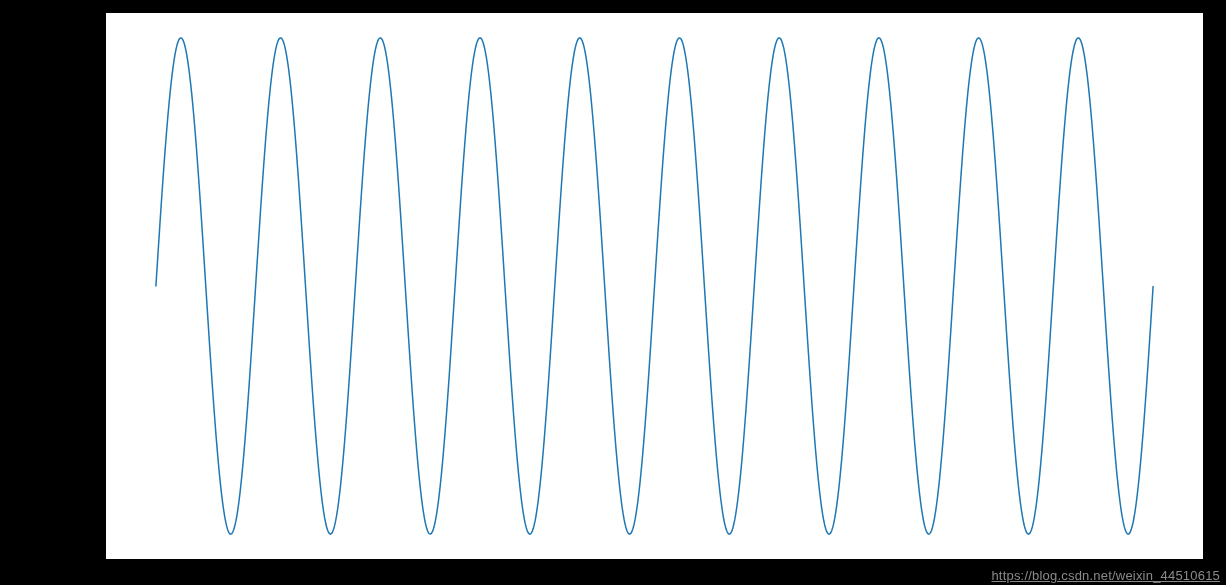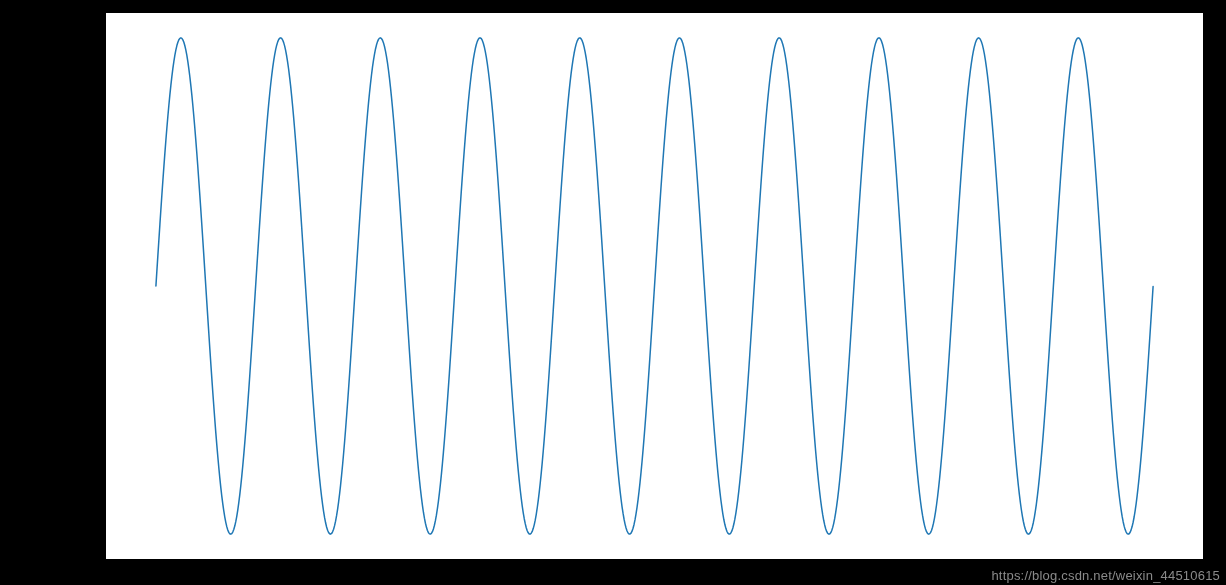--- a/index.html
+++ b/index.html
@@ -29,20 +29,21 @@
     height: 100%;
   }
   .watermark {
     position: absolute;
     right: 6px;
     bottom: 2px;
     font-size: 13px;
     color: #8a8a8a;
     font-family: Arial, sans-serif;
     letter-spacing: 0.2px;
+    text-decoration: underline;
   }
 </style>
 </head>
 <body>
 
 <div class="plot-frame">
   <svg class="plot-inner" viewBox="0 0 1097 546" preserveAspectRatio="none">
     <path id="sine-path" fill="none" stroke="#1f77b4" stroke-width="1.5" stroke-linejoin="round" stroke-linecap="round" d="M49.91 273.00 L50.91 257.40 L51.91 241.87 L52.91 226.46 L53.91 211.23 L54.90 196.24 L55.90 181.56 L56.90 167.24 L57.90 153.34 L58.90 139.92 L59.90 127.01 L60.89 114.69 L61.89 102.99 L62.89 91.97 L63.89 81.66 L64.89 72.10 L65.88 63.34 L66.88 55.41 L67.88 48.34 L68.88 42.16 L69.88 36.90 L70.88 32.56 L71.87 29.18 L72.87 26.76 L73.87 25.31 L74.87 24.84 L75.87 25.36 L76.86 26.85 L77.86 29.32 L78.86 32.75 L79.86 37.13 L80.86 42.44 L81.85 48.67 L82.85 55.78 L83.85 63.75 L84.85 72.55 L85.85 82.14 L86.85 92.49 L87.84 103.54 L88.84 115.27 L89.84 127.63 L90.84 140.56 L91.84 154.01 L92.83 167.93 L93.83 182.27 L94.83 196.96 L95.83 211.96 L96.83 227.20 L97.83 242.62 L98.82 258.16 L99.82 273.76 L100.82 289.35 L101.82 304.88 L102.82 320.29 L103.81 335.51 L104.81 350.48 L105.81 365.14 L106.81 379.44 L107.81 393.32 L108.81 406.72 L109.80 419.60 L110.80 431.89 L111.80 443.56 L112.80 454.55 L113.80 464.82 L114.79 474.34 L115.79 483.06 L116.79 490.95 L117.79 497.98 L118.79 504.11 L119.79 509.34 L120.78 513.63 L121.78 516.96 L122.78 519.34 L123.78 520.74 L124.78 521.15 L125.77 520.59 L126.77 519.05 L127.77 516.54 L128.77 513.06 L129.77 508.63 L130.77 503.28 L131.76 497.01 L132.76 489.85 L133.76 481.84 L134.76 473.00 L135.76 463.38 L136.75 452.99 L137.75 441.90 L138.75 430.14 L139.75 417.76 L140.75 404.80 L141.75 391.33 L142.74 377.38 L143.74 363.03 L144.74 348.31 L145.74 333.30 L146.74 318.06 L147.73 302.63 L148.73 287.08 L149.73 271.49 L150.73 255.89 L151.73 240.37 L152.73 224.97 L153.72 209.76 L154.72 194.80 L155.72 180.16 L156.72 165.88 L157.72 152.02 L158.71 138.64 L159.71 125.79 L160.71 113.53 L161.71 101.89 L162.71 90.93 L163.71 80.70 L164.70 71.22 L165.70 62.54 L166.70 54.69 L167.70 47.71 L168.70 41.61 L169.69 36.43 L170.69 32.19 L171.69 28.90 L172.69 26.57 L173.69 25.22 L174.68 24.85 L175.68 25.46 L176.68 27.05 L177.68 29.61 L178.68 33.13 L179.68 37.60 L180.67 43.01 L181.67 49.32 L182.67 56.52 L183.67 64.57 L184.67 73.45 L185.66 83.11 L186.66 93.53 L187.66 104.65 L188.66 116.45 L189.66 128.86 L190.66 141.84 L191.65 155.34 L192.65 169.30 L193.65 183.68 L194.65 198.41 L195.65 213.43 L196.64 228.69 L197.64 244.12 L198.64 259.67 L199.64 275.27 L200.64 290.86 L201.64 306.39 L202.63 321.77 L203.63 336.97 L204.63 351.91 L205.63 366.55 L206.63 380.81 L207.62 394.64 L208.62 408.00 L209.62 420.82 L210.62 433.05 L211.62 444.66 L212.62 455.58 L213.61 465.78 L214.61 475.22 L215.61 483.86 L216.61 491.67 L217.61 498.61 L218.60 504.66 L219.60 509.79 L220.60 513.99 L221.60 517.24 L222.60 519.51 L223.60 520.82 L224.59 521.14 L225.59 520.49 L226.59 518.85 L227.59 516.24 L228.59 512.67 L229.58 508.15 L230.58 502.71 L231.58 496.35 L232.58 489.11 L233.58 481.02 L234.58 472.10 L235.57 462.40 L236.57 451.95 L237.57 440.79 L238.57 428.96 L239.57 416.52 L240.56 403.52 L241.56 389.99 L242.56 376.01 L243.56 361.61 L244.56 346.87 L245.56 331.83 L246.55 316.57 L247.55 301.12 L248.55 285.57 L249.55 269.97 L250.55 254.38 L251.54 238.86 L252.54 223.48 L253.54 208.30 L254.54 193.37 L255.54 178.75 L256.53 164.51 L257.53 150.70 L258.53 137.37 L259.53 124.58 L260.53 112.37 L261.53 100.80 L262.52 89.91 L263.52 79.74 L264.52 70.34 L265.52 61.74 L266.52 53.97 L267.51 47.07 L268.51 41.07 L269.51 35.98 L270.51 31.83 L271.51 28.63 L272.51 26.40 L273.50 25.14 L274.50 24.87 L275.50 25.57 L276.50 27.25 L277.50 29.91 L278.49 33.53 L279.49 38.09 L280.49 43.58 L281.49 49.98 L282.49 57.26 L283.49 65.39 L284.48 74.35 L285.48 84.09 L286.48 94.58 L287.48 105.77 L288.48 117.62 L289.47 130.09 L290.47 143.13 L291.47 156.67 L292.47 170.68 L293.47 185.09 L294.47 199.85 L295.46 214.90 L296.46 230.18 L297.46 245.63 L298.46 261.18 L299.46 276.79 L300.45 292.37 L301.45 307.89 L302.45 323.26 L303.45 338.43 L304.45 353.35 L305.45 367.95 L306.44 382.17 L307.44 395.96 L308.44 409.26 L309.44 422.03 L310.44 434.21 L311.43 445.75 L312.43 456.60 L313.43 466.73 L314.43 476.10 L315.43 484.66 L316.43 492.38 L317.42 499.24 L318.42 505.20 L319.42 510.24 L320.42 514.35 L321.42 517.50 L322.41 519.68 L323.41 520.89 L324.41 521.12 L325.41 520.37 L326.41 518.64 L327.41 515.94 L328.40 512.27 L329.40 507.67 L330.40 502.13 L331.40 495.69 L332.40 488.36 L333.39 480.19 L334.39 471.20 L335.39 461.42 L336.39 450.90 L337.39 439.67 L338.38 427.78 L339.38 415.29 L340.38 402.23 L341.38 388.66 L342.38 374.63 L343.38 360.20 L344.37 345.42 L345.37 330.36 L346.37 315.07 L347.37 299.62 L348.37 284.06 L349.36 268.46 L350.36 252.87 L351.36 237.36 L352.36 222.00 L353.36 206.84 L354.36 191.93 L355.35 177.35 L356.35 163.15 L357.35 149.38 L358.35 136.10 L359.35 123.36 L360.34 111.22 L361.34 99.71 L362.34 88.89 L363.34 78.80 L364.34 69.47 L365.34 60.95 L366.33 53.27 L367.33 46.45 L368.33 40.53 L369.33 35.54 L370.33 31.48 L371.32 28.37 L372.32 26.23 L373.32 25.07 L374.32 24.89 L375.32 25.69 L376.32 27.47 L377.31 30.22 L378.31 33.93 L379.31 38.58 L380.31 44.16 L381.31 50.65 L382.30 58.01 L383.30 66.23 L384.30 75.26 L385.30 85.08 L386.30 95.63 L387.30 106.89 L388.29 118.81 L389.29 131.33 L390.29 144.42 L391.29 158.01 L392.29 172.06 L393.28 186.51 L394.28 201.30 L395.28 216.38 L396.28 231.67 L397.28 247.13 L398.28 262.70 L399.27 278.30 L400.27 293.88 L401.27 309.38 L402.27 324.74 L403.27 339.89 L404.26 354.78 L405.26 369.34 L406.26 383.53 L407.26 397.27 L408.26 410.53 L409.26 423.24 L410.25 435.36 L411.25 446.83 L412.25 457.62 L413.25 467.68 L414.25 476.96 L415.24 485.44 L416.24 493.08 L417.24 499.86 L418.24 505.73 L419.24 510.68 L420.24 514.70 L421.23 517.75 L422.23 519.84 L423.23 520.96 L424.23 521.09 L425.23 520.24 L426.22 518.42 L427.22 515.62 L428.22 511.87 L429.22 507.17 L430.22 501.54 L431.21 495.01 L432.21 487.61 L433.21 479.35 L434.21 470.28 L435.21 460.43 L436.21 449.84 L437.20 438.54 L438.20 426.60 L439.20 414.04 L440.20 400.93 L441.20 387.31 L442.19 373.24 L443.19 358.78 L444.19 343.97 L445.19 328.89 L446.19 313.58 L447.19 298.11 L448.18 282.55 L449.18 266.94 L450.18 251.36 L451.18 235.87 L452.18 220.52 L453.17 205.38 L454.17 190.50 L455.17 175.96 L456.17 161.79 L457.17 148.07 L458.17 134.84 L459.16 122.16 L460.16 110.07 L461.16 98.63 L462.16 87.88 L463.16 77.86 L464.15 68.61 L465.15 60.17 L466.15 52.57 L467.15 45.84 L468.15 40.01 L469.15 35.10 L470.14 31.13 L471.14 28.12 L472.14 26.08 L473.14 25.01 L474.14 24.93 L475.13 25.82 L476.13 27.69 L477.13 30.54 L478.13 34.34 L479.13 39.08 L480.13 44.75 L481.12 51.32 L482.12 58.77 L483.12 67.07 L484.12 76.18 L485.12 86.07 L486.11 96.70 L487.11 108.02 L488.11 120.00 L489.11 132.58 L490.11 145.72 L491.11 159.36 L492.10 173.45 L493.10 187.93 L494.10 202.75 L495.10 217.85 L496.10 233.17 L497.09 248.64 L498.09 264.21 L499.09 279.82 L500.09 295.39 L501.09 310.88 L502.09 326.22 L503.08 341.35 L504.08 356.21 L505.08 370.74 L506.08 384.88 L507.08 398.58 L508.07 411.79 L509.07 424.44 L510.07 436.50 L511.07 447.91 L512.07 458.63 L513.06 468.61 L514.06 477.82 L515.06 486.22 L516.06 493.78 L517.06 500.47 L518.06 506.25 L519.05 511.11 L520.05 515.04 L521.05 518.00 L522.05 520.00 L523.05 521.01 L524.04 521.05 L525.04 520.11 L526.04 518.19 L527.04 515.30 L528.04 511.45 L529.04 506.66 L530.03 500.95 L531.03 494.33 L532.03 486.84 L533.03 478.51 L534.03 469.36 L535.02 459.43 L536.02 448.77 L537.02 437.41 L538.02 425.40 L539.02 412.79 L540.02 399.63 L541.01 385.97 L542.01 371.86 L543.01 357.35 L544.01 342.52 L545.01 327.41 L546.00 312.08 L547.00 296.61 L548.00 281.03 L549.00 265.43 L550.00 249.85 L551.00 234.37 L551.99 219.04 L552.99 203.92 L553.99 189.08 L554.99 174.57 L555.99 160.44 L556.98 146.76 L557.98 133.59 L558.98 120.96 L559.98 108.93 L560.98 97.56 L561.98 86.87 L562.97 76.92 L563.97 67.75 L564.97 59.39 L565.97 51.87 L566.97 45.23 L567.96 39.49 L568.96 34.67 L569.96 30.80 L570.96 27.88 L571.96 25.93 L572.96 24.96 L573.95 24.97 L574.95 25.96 L575.95 27.93 L576.95 30.86 L577.95 34.76 L578.94 39.59 L579.94 45.35 L580.94 52.01 L581.94 59.54 L582.94 67.92 L583.94 77.11 L584.93 87.07 L585.93 97.77 L586.93 109.16 L587.93 121.19 L588.93 133.83 L589.92 147.02 L590.92 160.71 L591.92 174.84 L592.92 189.36 L593.92 204.21 L594.91 219.33 L595.91 234.66 L596.91 250.15 L597.91 265.72 L598.91 281.33 L599.91 296.90 L600.90 312.38 L601.90 327.70 L602.90 342.81 L603.90 357.63 L604.90 372.13 L605.89 386.23 L606.89 399.89 L607.89 413.04 L608.89 425.64 L609.89 437.63 L610.89 448.98 L611.88 459.63 L612.88 469.54 L613.88 478.67 L614.88 486.99 L615.88 494.47 L616.87 501.07 L617.87 506.76 L618.87 511.54 L619.87 515.37 L620.87 518.24 L621.87 520.14 L622.86 521.06 L623.86 521.00 L624.86 519.97 L625.86 517.95 L626.86 514.97 L627.85 511.03 L628.85 506.15 L629.85 500.35 L630.85 493.64 L631.85 486.07 L632.85 477.65 L633.84 468.43 L634.84 458.43 L635.84 447.70 L636.84 436.27 L637.84 424.21 L638.83 411.54 L639.83 398.33 L640.83 384.62 L641.83 370.47 L642.83 355.93 L643.83 341.06 L644.82 325.93 L645.82 310.59 L646.82 295.10 L647.82 279.52 L648.82 263.91 L649.81 248.34 L650.81 232.87 L651.81 217.56 L652.81 202.47 L653.81 187.65 L654.81 173.18 L655.80 159.09 L656.80 145.46 L657.80 132.34 L658.80 119.76 L659.80 107.80 L660.79 96.49 L661.79 85.87 L662.79 76.00 L663.79 66.90 L664.79 58.62 L665.79 51.19 L666.78 44.64 L667.78 38.98 L668.78 34.26 L669.78 30.47 L670.78 27.65 L671.77 25.80 L672.77 24.92 L673.77 25.02 L674.77 26.11 L675.77 28.17 L676.76 31.20 L677.76 35.19 L678.76 40.11 L679.76 45.96 L680.76 52.70 L681.76 60.32 L682.75 68.78 L683.75 78.04 L684.75 88.08 L685.75 98.84 L686.75 110.30 L687.74 122.40 L688.74 135.09 L689.74 148.33 L690.74 162.06 L691.74 176.23 L692.74 190.79 L693.73 205.66 L694.73 220.81 L695.73 236.16 L696.73 251.66 L697.73 267.24 L698.72 282.84 L699.72 298.41 L700.72 313.87 L701.72 329.18 L702.72 344.26 L703.72 359.06 L704.71 373.52 L705.71 387.58 L706.71 401.19 L707.71 414.29 L708.71 426.83 L709.70 438.77 L710.70 450.04 L711.70 460.62 L712.70 470.46 L713.70 479.52 L714.70 487.76 L715.69 495.15 L716.69 501.66 L717.69 507.27 L718.69 511.95 L719.69 515.69 L720.68 518.46 L721.68 520.27 L722.68 521.10 L723.68 520.95 L724.68 519.81 L725.68 517.71 L726.67 514.63 L727.67 510.60 L728.67 505.63 L729.67 499.73 L730.67 492.95 L731.66 485.29 L732.66 476.79 L733.66 467.49 L734.66 457.42 L735.66 446.62 L736.66 435.13 L737.65 423.00 L738.65 410.28 L739.65 397.02 L740.65 383.26 L741.65 369.07 L742.64 354.50 L743.64 339.61 L744.64 324.45 L745.64 309.09 L746.64 293.59 L747.64 278.00 L748.63 262.40 L749.63 246.84 L750.63 231.38 L751.63 216.09 L752.63 201.02 L753.62 186.23 L754.62 171.79 L755.62 157.75 L756.62 144.17 L757.62 131.09 L758.62 118.58 L759.61 106.67 L760.61 95.43 L761.61 84.88 L762.61 75.08 L763.61 66.06 L764.60 57.86 L765.60 50.52 L766.60 44.05 L767.60 38.48 L768.60 33.85 L769.59 30.16 L770.59 27.43 L771.59 25.67 L772.59 24.89 L773.59 25.09 L774.59 26.27 L775.58 28.42 L776.58 31.54 L777.58 35.62 L778.58 40.64 L779.58 46.57 L780.57 53.40 L781.57 61.10 L782.57 69.64 L783.57 78.98 L784.57 89.09 L785.57 99.92 L786.56 111.44 L787.56 123.60 L788.56 136.35 L789.56 149.64 L790.56 163.42 L791.55 177.63 L792.55 192.22 L793.55 207.12 L794.55 222.29 L795.55 237.66 L796.55 253.17 L797.54 268.75 L798.54 284.36 L799.54 299.91 L800.54 315.37 L801.54 330.65 L802.53 345.71 L803.53 360.48 L804.53 374.90 L805.53 388.92 L806.53 402.48 L807.53 415.53 L808.52 428.02 L809.52 439.89 L810.52 451.10 L811.52 461.61 L812.52 471.37 L813.51 480.35 L814.51 488.51 L815.51 495.82 L816.51 502.24 L817.51 507.76 L818.51 512.35 L819.50 516.00 L820.50 518.68 L821.50 520.39 L822.50 521.13 L823.50 520.88 L824.49 519.65 L825.49 517.45 L826.49 514.28 L827.49 510.16 L828.49 505.09 L829.49 499.12 L830.48 492.24 L831.48 484.50 L832.48 475.93 L833.48 466.55 L834.48 456.40 L835.47 445.53 L836.47 433.98 L837.47 421.79 L838.47 409.02 L839.47 395.70 L840.47 381.90 L841.46 367.67 L842.46 353.07 L843.46 338.15 L844.46 322.97 L845.46 307.59 L846.45 292.08 L847.45 276.49 L848.45 260.89 L849.45 245.33 L850.45 229.89 L851.44 214.61 L852.44 199.57 L853.44 184.82 L854.44 170.41 L855.44 156.41 L856.44 142.87 L857.43 129.85 L858.43 117.39 L859.43 105.55 L860.43 94.37 L861.43 83.90 L862.42 74.17 L863.42 65.23 L864.42 57.11 L865.42 49.85 L866.42 43.47 L867.42 37.99 L868.41 33.45 L869.41 29.85 L870.41 27.21 L871.41 25.55 L872.41 24.86 L873.40 25.16 L874.40 26.43 L875.40 28.68 L876.40 31.90 L877.40 36.07 L878.40 41.17 L879.39 47.20 L880.39 54.11 L881.39 61.90 L882.39 70.51 L883.39 79.93 L884.38 90.11 L885.38 101.01 L886.38 112.60 L887.38 124.81 L888.38 137.62 L889.38 150.96 L890.37 164.78 L891.37 179.03 L892.37 193.65 L893.37 208.59 L894.37 223.77 L895.36 239.16 L896.36 254.68 L897.36 270.27 L898.36 285.87 L899.36 301.42 L900.36 316.86 L901.35 332.12 L902.35 347.15 L903.35 361.89 L904.35 376.28 L905.35 390.26 L906.34 403.77 L907.34 416.77 L908.34 429.20 L909.34 441.01 L910.34 452.15 L911.34 462.59 L912.33 472.28 L913.33 481.18 L914.33 489.26 L915.33 496.48 L916.33 502.82 L917.32 508.25 L918.32 512.75 L919.32 516.30 L920.32 518.89 L921.32 520.51 L922.32 521.15 L923.31 520.80 L924.31 519.48 L925.31 517.18 L926.31 513.92 L927.31 509.71 L928.30 504.55 L929.30 498.49 L930.30 491.53 L931.30 483.71 L932.30 475.05 L933.29 465.59 L934.29 455.38 L935.29 444.44 L936.29 432.83 L937.29 420.58 L938.29 407.75 L939.28 394.38 L940.28 380.54 L941.28 366.27 L942.28 351.63 L943.28 336.68 L944.27 321.48 L945.27 306.09 L946.27 290.57 L947.27 274.97 L948.27 259.37 L949.27 243.83 L950.26 228.40 L951.26 213.14 L952.26 198.12 L953.26 183.40 L954.26 169.03 L955.25 155.08 L956.25 141.59 L957.25 128.62 L958.25 116.22 L959.25 104.44 L960.25 93.32 L961.24 82.92 L962.24 73.27 L963.24 64.41 L964.24 56.37 L965.24 49.19 L966.23 42.90 L967.23 37.51 L968.23 33.06 L969.23 29.55 L970.23 27.01 L971.23 25.44 L972.22 24.85 L973.22 25.24 L974.22 26.61 L975.22 28.95 L976.22 32.26 L977.21 36.52 L978.21 41.72 L979.21 47.83 L980.21 54.83 L981.21 62.70 L982.21 71.39 L983.20 80.88 L984.20 91.14 L985.20 102.11 L986.20 113.75 L987.20 126.03 L988.19 138.89 L989.19 152.28 L990.19 166.14 L991.19 180.43 L992.19 195.09 L993.19 210.05 L994.18 225.26 L995.18 240.66 L996.18 256.19 L997.18 271.78 L998.18 287.38 L999.17 302.92 L1000.17 318.35 L1001.17 333.59 L1002.17 348.60 L1003.17 363.30 L1004.17 377.65 L1005.16 391.59 L1006.16 405.06 L1007.16 418.00 L1008.16 430.37 L1009.16 442.12 L1010.15 453.20 L1011.15 463.57 L1012.15 473.18 L1013.15 482.00 L1014.15 490.00 L1015.15 497.14 L1016.14 503.39 L1017.14 508.73 L1018.14 513.14 L1019.14 516.59 L1020.14 519.09 L1021.13 520.61 L1022.13 521.16 L1023.13 520.72 L1024.13 519.30 L1025.13 516.91 L1026.12 513.55 L1027.12 509.25 L1028.12 504.00 L1029.12 497.85 L1030.12 490.81 L1031.12 482.90 L1032.11 474.17 L1033.11 464.64 L1034.11 454.35 L1035.11 443.34 L1036.11 431.66 L1037.10 419.36 L1038.10 406.47 L1039.10 393.06 L1040.10 379.17 L1041.10 364.86 L1042.10 350.19 L1043.09 335.22 L1044.09 320.00 L1045.09 304.59 L1046.09 289.06 L1047.09 273.46 "></path>
   </svg>
 </div>

